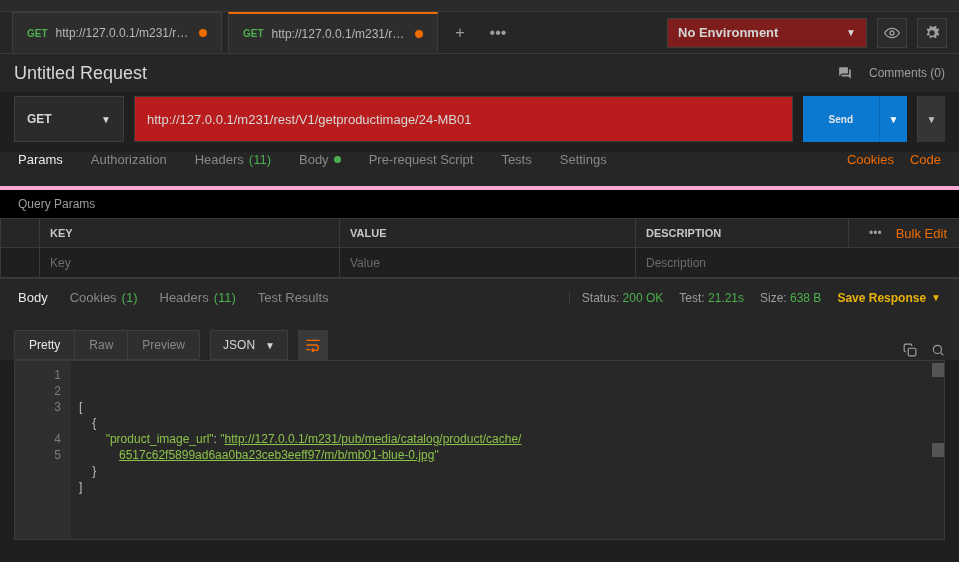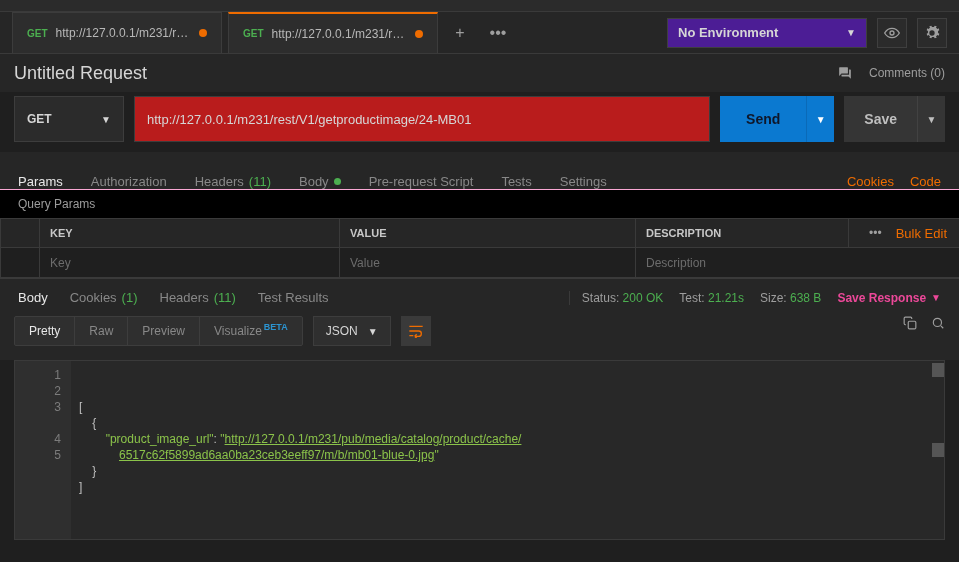--- a/index.html
+++ b/index.html
@@ -9,37 +9,37 @@
 
   .tabbar { height: 42px; background: #262626; display: flex; align-items: stretch; border-bottom: 1px solid #3a3a3a; }
   .tabs-left { display: flex; align-items: stretch; padding-left: 12px; gap: 6px; }
   .tab { display: flex; align-items: center; gap: 8px; padding: 0 14px; background: #2d2d2d; border-top: 1px solid #3c3c3c; border-left: 1px solid #3c3c3c; border-right: 1px solid #3c3c3c; cursor: pointer; width: 210px; white-space: nowrap; overflow: hidden; }
   .tab.active { background: #2d2d2d; border-top: 2px solid #ef6c00; }
   .method-get-badge { color: #4caf50; font-weight: 600; font-size: 10px; }
   .tab-title { color: #b8b8b8; font-size: 12px; flex: 1; overflow: hidden; text-overflow: ellipsis; }
   .tab-dot { width: 8px; height: 8px; border-radius: 50%; background: #ef6c00; }
   .tab-plus, .tab-more { width: 32px; display: flex; align-items: center; justify-content: center; color: #9e9e9e; cursor: pointer; font-size: 16px; }
   .tabbar-right { margin-left: auto; display: flex; align-items: center; gap: 10px; padding-right: 12px; }
-  .env-select { background: #4c1d95; border: 1px solid #3f3f3f; height: 30px; width: 200px; display: flex; align-items: center; padding: 0 10px; justify-content: space-between; cursor: pointer; color: #d6d6d6; font-weight: bold; font-size: 13px;}
+  .env-select { background: #7f1d1d; border: 1px solid #3f3f3f; height: 30px; width: 200px; display: flex; align-items: center; padding: 0 10px; justify-content: space-between; cursor: pointer; color: #d6d6d6; font-weight: bold; font-size: 13px;}
   .icon-btn { width: 30px; height: 30px; background: #2b2b2b; border: 1px solid #3f3f3f; display: flex; align-items: center; justify-content: center; color: #9e9e9e; cursor: pointer; }
 
   .title-row { height: 38px; display: flex; align-items: center; padding: 0 14px; justify-content: space-between; background: #262626; }
   .request-title { color: #d6d6d6; font-size: 18px; }
   .comments { display: flex; align-items: flex-start; gap: 17px; color: #9e9e9e; cursor: pointer; }
 
   .url-row { height: 46px; margin: 4px 14px 10px; display: flex; gap: 10px; }
   .method-select { width: 110px; background: #2b2b2b; border: 1px solid #3d3d3d; display: flex; align-items: center; padding: 0 12px; justify-content: space-between; cursor: pointer; color: #d6d6d6; font-weight: bold; }
   .url-input { flex: 1; background: #b91c1c; border: 1px solid #3d3d3d; padding: 0 12px; color: #d6d6d6; font-size: 13px; outline: none; }
   .send-group { display: flex; }
-  .send-btn { background: #0b79d0; color: #0f172a; border: none; padding: 0 26px; font-weight: 600; font-size: 14px; cursor: pointer; }
+  .send-btn { background: #0b79d0; color: #e5e5e5; border: none; padding: 0 26px; font-weight: 600; font-size: 10px; cursor: pointer; }
   .send-drop { width: 28px; background: #0b79d0; border: none; border-left: 1px solid #0a6ab8; color: #fff; cursor: pointer; display:flex; align-items:center; justify-content:center;}
   .save-btn { background: #353535; color: #bfbfbf; border: none; padding: 0 20px; font-weight: 600; font-size: 14px; cursor: pointer; }
   .save-drop { width: 28px; background: #353535; border: none; border-left: 1px solid #424242; color: #bfbfbf; cursor: pointer; display:flex; align-items:center; justify-content:center;}
 
-  .req-tabs-row { height: 38px; padding: 0 18px; display: flex; align-items: flex-end; border-bottom: 1px solid #f9a8d4; background: #262626;}
+  .req-tabs-row { height: 38px; padding: 0 18px; display: flex; align-items: flex-start; border-bottom: 4px solid #f9a8d4; background: #262626;}
   .req-tabs { display: flex; gap: 28px; }
   .req-tab { color: #888; cursor: pointer; font-size: 13px; display:flex; align-items:center; gap:5px;}
   .req-tab.active { color: #e8e8e8; }
   .count { color: #4caf50; }
   .green-dot { width:7px; height:7px; border-radius:50%; background:#4caf50; display:inline-block;}
   .req-right-links { margin-left: auto; display: flex; gap: 16px; }
   .link-orange { color: #ef6c00; cursor: pointer; font-size: 13px; }
 
   .query-title { height: 28px; display: flex; align-items: center; padding: 0 18px; color: #9c9c9c; font-size: 12px; background:#000000;}
   .table-head { display: flex; border-top: 1px solid #3a3a3a; border-bottom: 1px solid #3a3a3a; height: 30px; background: #262626;}
@@ -50,23 +50,23 @@
   .cell-h.h3, .cell.c3 { flex: 1; }
   .cell-h { color: #c8c8c8; font-weight: 700; font-size: 11px; }
   .h-actions { width: 110px; display:flex; align-items:center; justify-content:flex-end; gap:14px; padding: 0 12px; color:#9e9e9e;}
   .table-row { display: flex; height: 30px; border-bottom: 1px solid #3a3a3a; }
   .placeholder { color: #6c6c6c; }
 
   .resp-tabs-row { height: 38px; padding: 0 18px; display: flex; align-items: center; border-top: 1px solid #3a3a3a; background:#262626;}
   .resp-tabs { display: flex; gap: 22px; }
   .resp-meta { margin-left: auto; display: flex; align-items: center; gap: 16px; color: #9e9e9e; font-size: 12px; border-left: 1px solid #3a3a3a; padding-left: 12px;}
   .meta-g { color: #4caf50; }
-  .save-response { color: #ec4899; cursor: pointer; display:flex; align-items:center; gap:5px; font-weight:600;}
-
-  .view-row { height: 44px; padding: 0 14px; display: flex; align-items: flex-start; gap: 10px; background:#262626;}
+  .save-response { color: #eab308; cursor: pointer; display:flex; align-items:center; gap:5px; font-weight:600;}
+
+  .view-row { height: 44px; padding: 0 14px; display: flex; align-items: flex-end; gap: 10px; background:#262626;}
   .view-group { background: #2f2f2f; border: 1px solid #3d3d3d; display: flex; height: 30px; border-radius: 2px;}
   .view-item { padding: 0 14px; display: flex; align-items: center; color: #888; cursor: pointer; border-right:1px solid #3d3d3d;}
   .view-item:last-child { border-right:none;}
   .view-item.active { color: #e8e8e8; }
   .beta { color: #2b94d1; font-size: 9px; font-weight: bold; margin-left: 2px; position:relative; top:-4px;}
   .json-select { background: #2f2f2f; border: 1px solid #3d3d3d; height: 30px; padding: 0 12px; display: flex; align-items: center; gap: 10px; color: #d6d6d6; cursor: pointer; }
   .wrap-btn { width:30px; height:30px; background:#3a3a3a; display:flex; align-items:center; justify-content:center; cursor:pointer;}
   .view-right { margin-left:auto; display:flex; gap:14px; color:#9e9e9e;}
 
   .code-area { display: flex; height: 180px; background: #282828; margin: 0 14px; border:1px solid #3a3a3a;}
@@ -133,21 +133,20 @@
     <span class="caret">▼</span>
   </div>
   <input class="url-input" value="http://127.0.0.1/m231/rest/V1/getproductimage/24-MB01" style="">
   <div class="send-group">
     <button class="send-btn">Send</button>
     <button class="send-drop">
         <span class="caret">▼</span>
       </button>
   </div>
   <div class="send-group">
-    <button class="save-btn">Save</button>
     <button class="save-drop">
         <span class="caret">▼</span>
       </button>
   </div>
 </div>
 
 <div class="req-tabs-row">
   <div class="req-tabs">
     <span class="req-tab active">Params</span>
     <span class="req-tab">Authorization</span>
@@ -216,24 +215,20 @@
         <span class="caret">▼</span>
       </span>
   </div>
 </div>
 
 <div class="view-row">
   <div class="view-group">
     <div class="view-item active">Pretty</div>
     <div class="view-item">Raw</div>
     <div class="view-item">Preview</div>
-    <div class="view-item">
-        <span>Visualize</span>
-        <span class="beta">BETA</span>
-      </div>
   </div>
   <div class="json-select">
     <span>JSON</span>
     <span class="caret">▼</span>
   </div>
   <div class="wrap-btn">
     <svg width="16" height="14" viewBox="0 0 24 20" stroke="#ef6c00" stroke-width="2" fill="none">
         <path d="M2 3h20M2 10h14a4 4 0 010 8h-6m0 0l3-3m-3 3l3 3M2 17h6"></path>
       </svg>
   </div>

